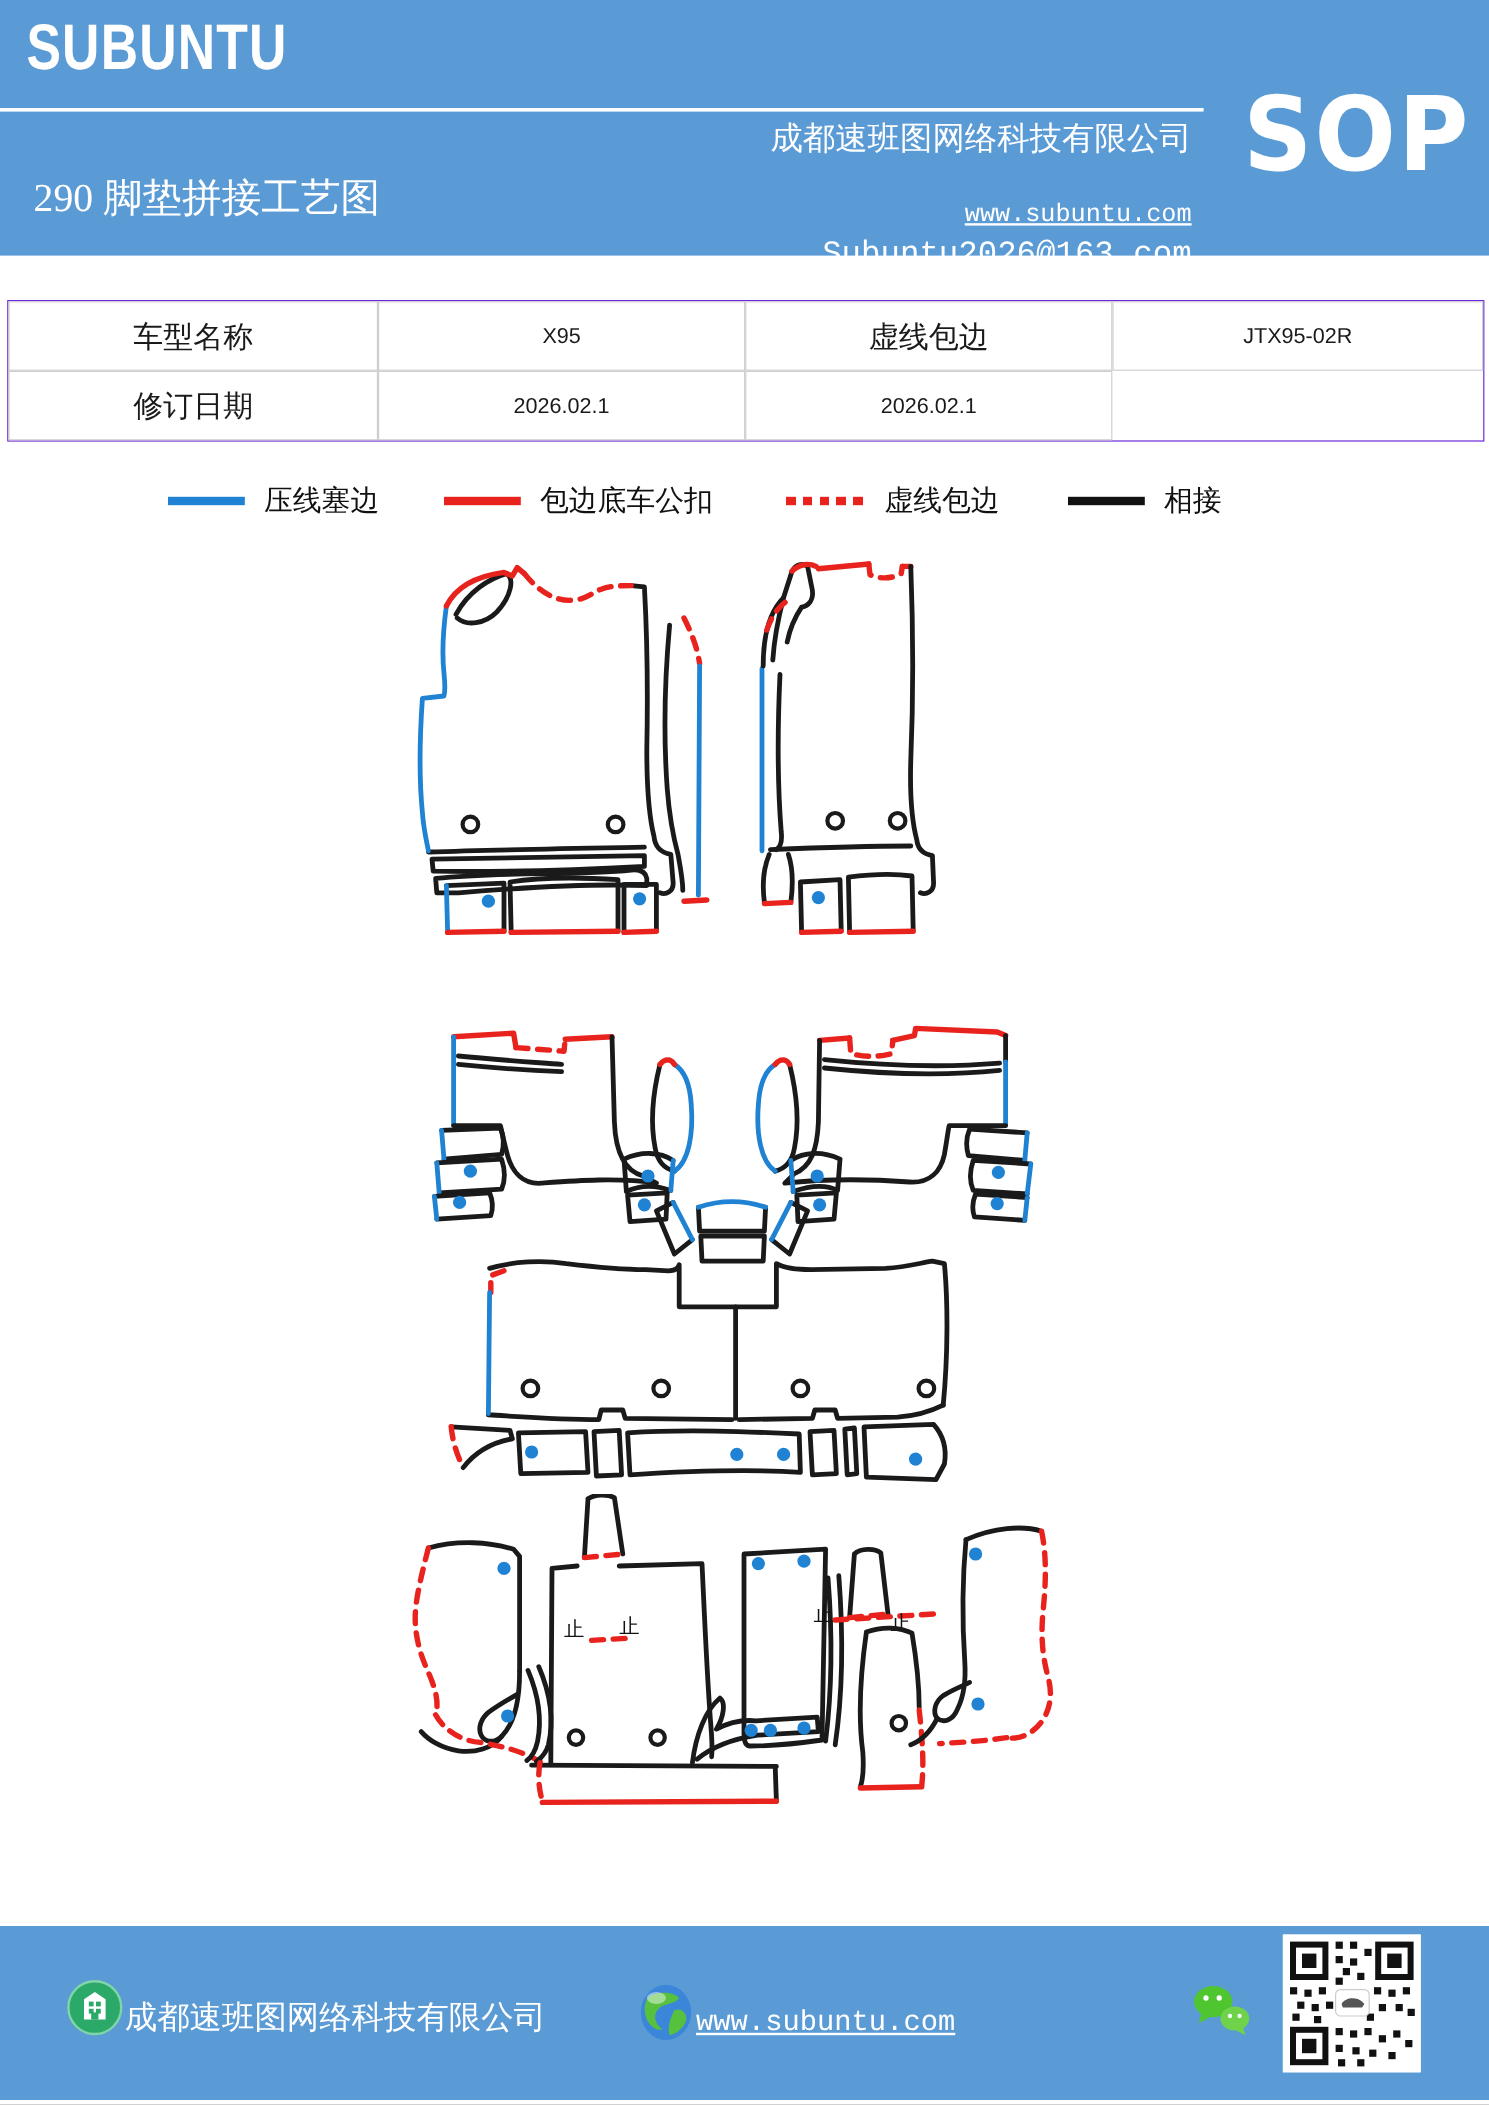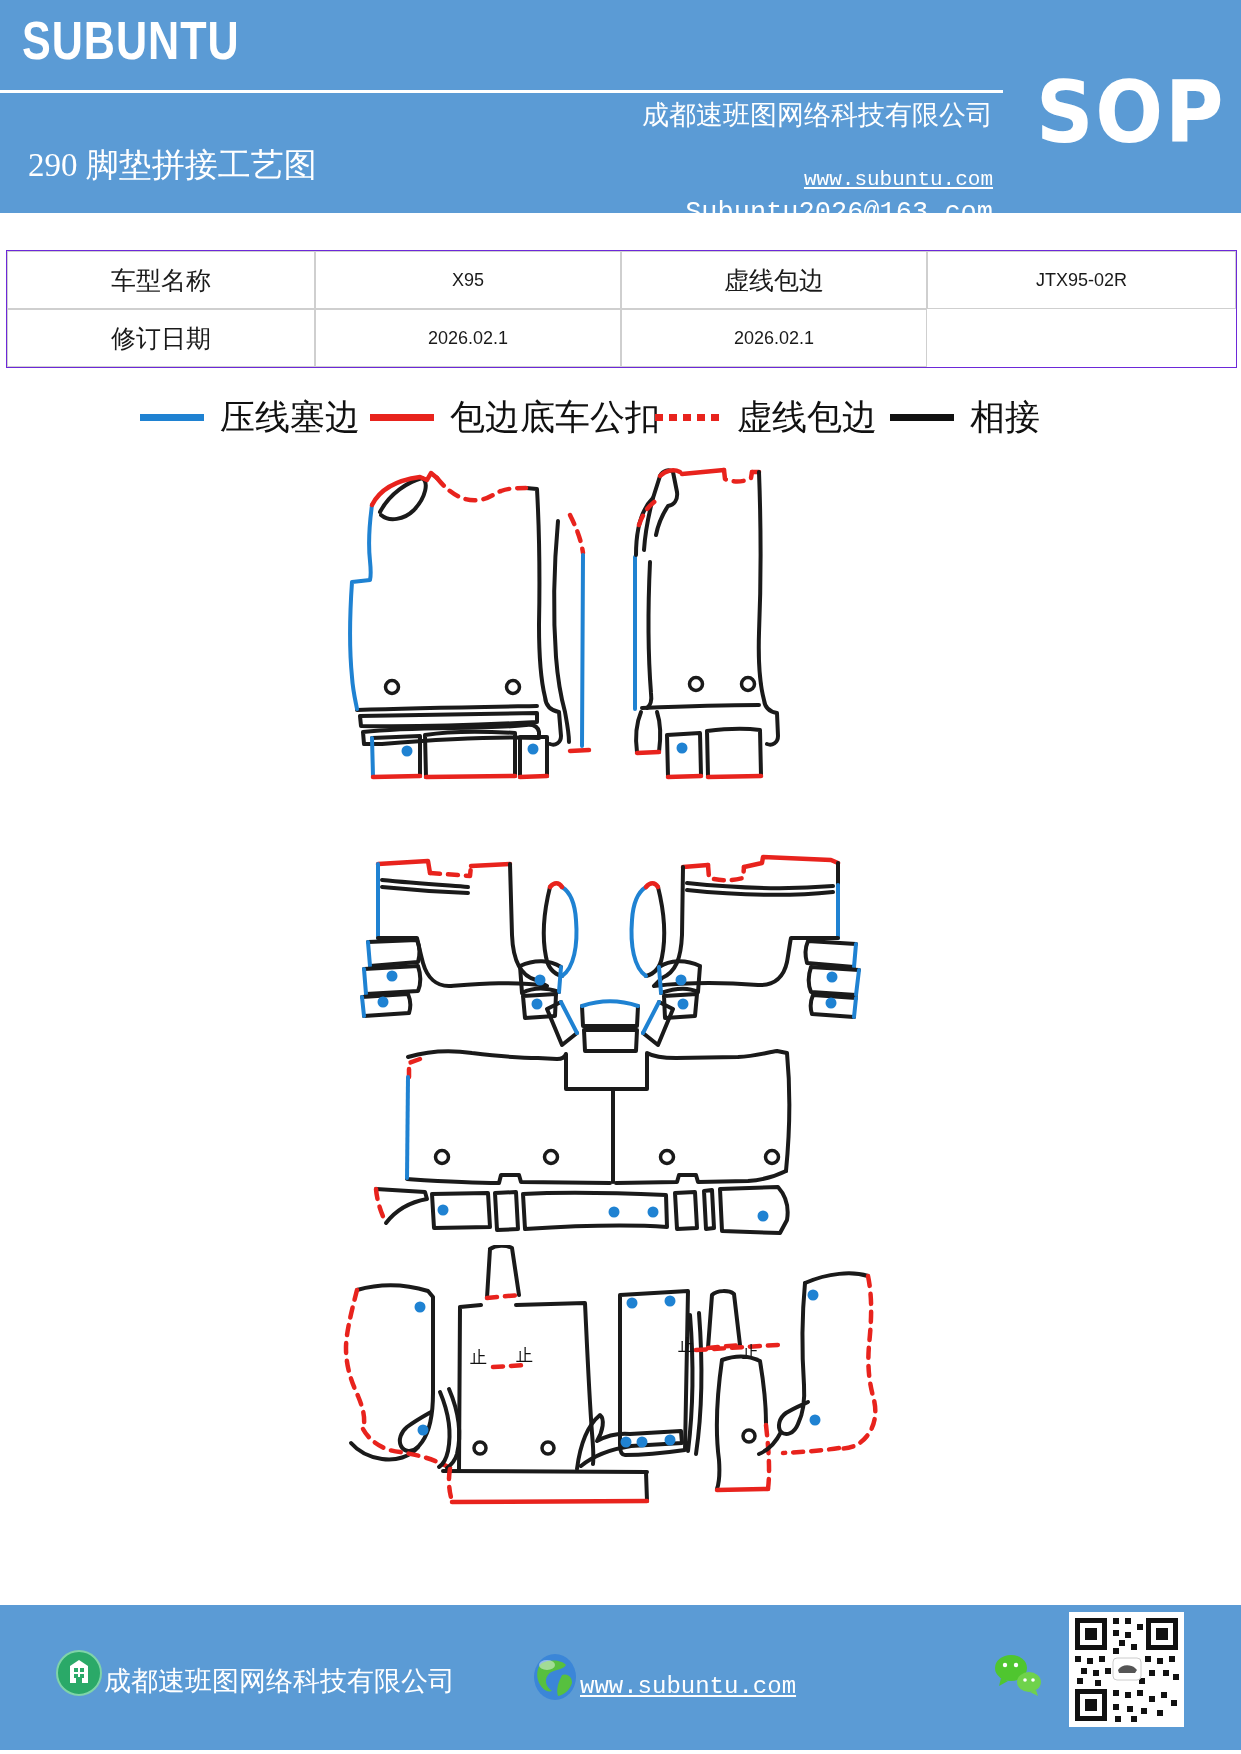--- a/index.html
+++ b/index.html
@@ -20,21 +20,21 @@
   
   .info-table{position:absolute;left:6px;top:250px;width:1229px;display:grid;
               grid-template-columns:308px 306px 306px 309px;border:1px solid #6d28d9;}
   .cell{height:56px;border:1px solid #cfcfcf;display:flex;align-items:center;justify-content:center;color:#1a1a1a;}
   .cell.lbl{font-size:25px;font-family:"Liberation Serif","DejaVu Serif",serif;}
   .cell.val{font-size:18px;font-family:"Liberation Sans",sans-serif;}
   
   .legend-item{position:absolute;top:400px;height:34px;display:flex;align-items:center;gap:16px;}
   .swatch{width:64px;height:7px;background:var(--c,#000);}
   .swatch.dashed{width:66px;background:repeating-linear-gradient(90deg,var(--c,#e8231d) 0 8px,rgba(0,0,0,0) 8px 14px);}
-  .legend-label{font-size:35px;color:#111;font-family:"Liberation Serif","DejaVu Serif",serif;white-space:nowrap;}
+  .legend-label{font-size:24px;color:#111;font-family:"Liberation Serif","DejaVu Serif",serif;white-space:nowrap;}
   
   .dia{position:absolute;}
   .k{fill:none;stroke:#1a1a1a;stroke-width:4;stroke-linecap:round;stroke-linejoin:round;}
   .b{fill:none;stroke:#1f82d2;stroke-width:4;stroke-linecap:round;stroke-linejoin:round;}
   .r{fill:none;stroke:#e8231d;stroke-width:4.5;stroke-linecap:round;stroke-linejoin:round;}
   .rd{fill:none;stroke:#e8231d;stroke-width:4.5;stroke-linecap:round;stroke-linejoin:round;stroke-dasharray:10 8;}
   .hole{fill:#fff;stroke:#1a1a1a;stroke-width:3.5;}
   .dot{fill:#1f82d2;stroke:none;}
   .stopmark{font-family:"Liberation Serif","DejaVu Serif",serif;font-size:17px;fill:#111;}
   

